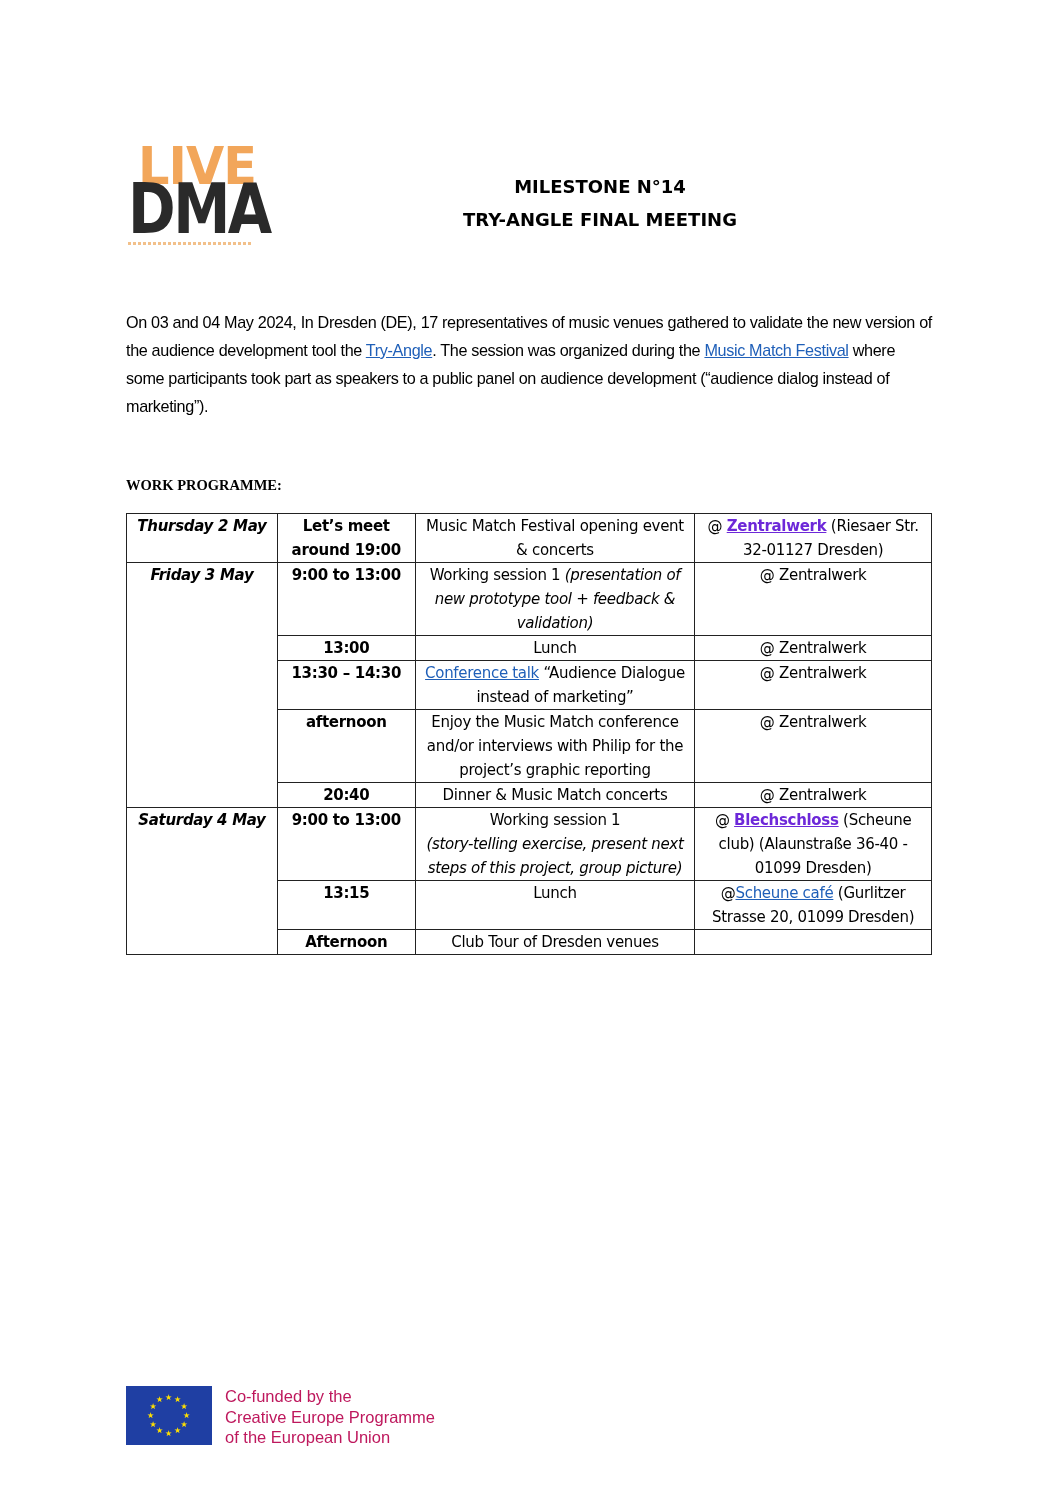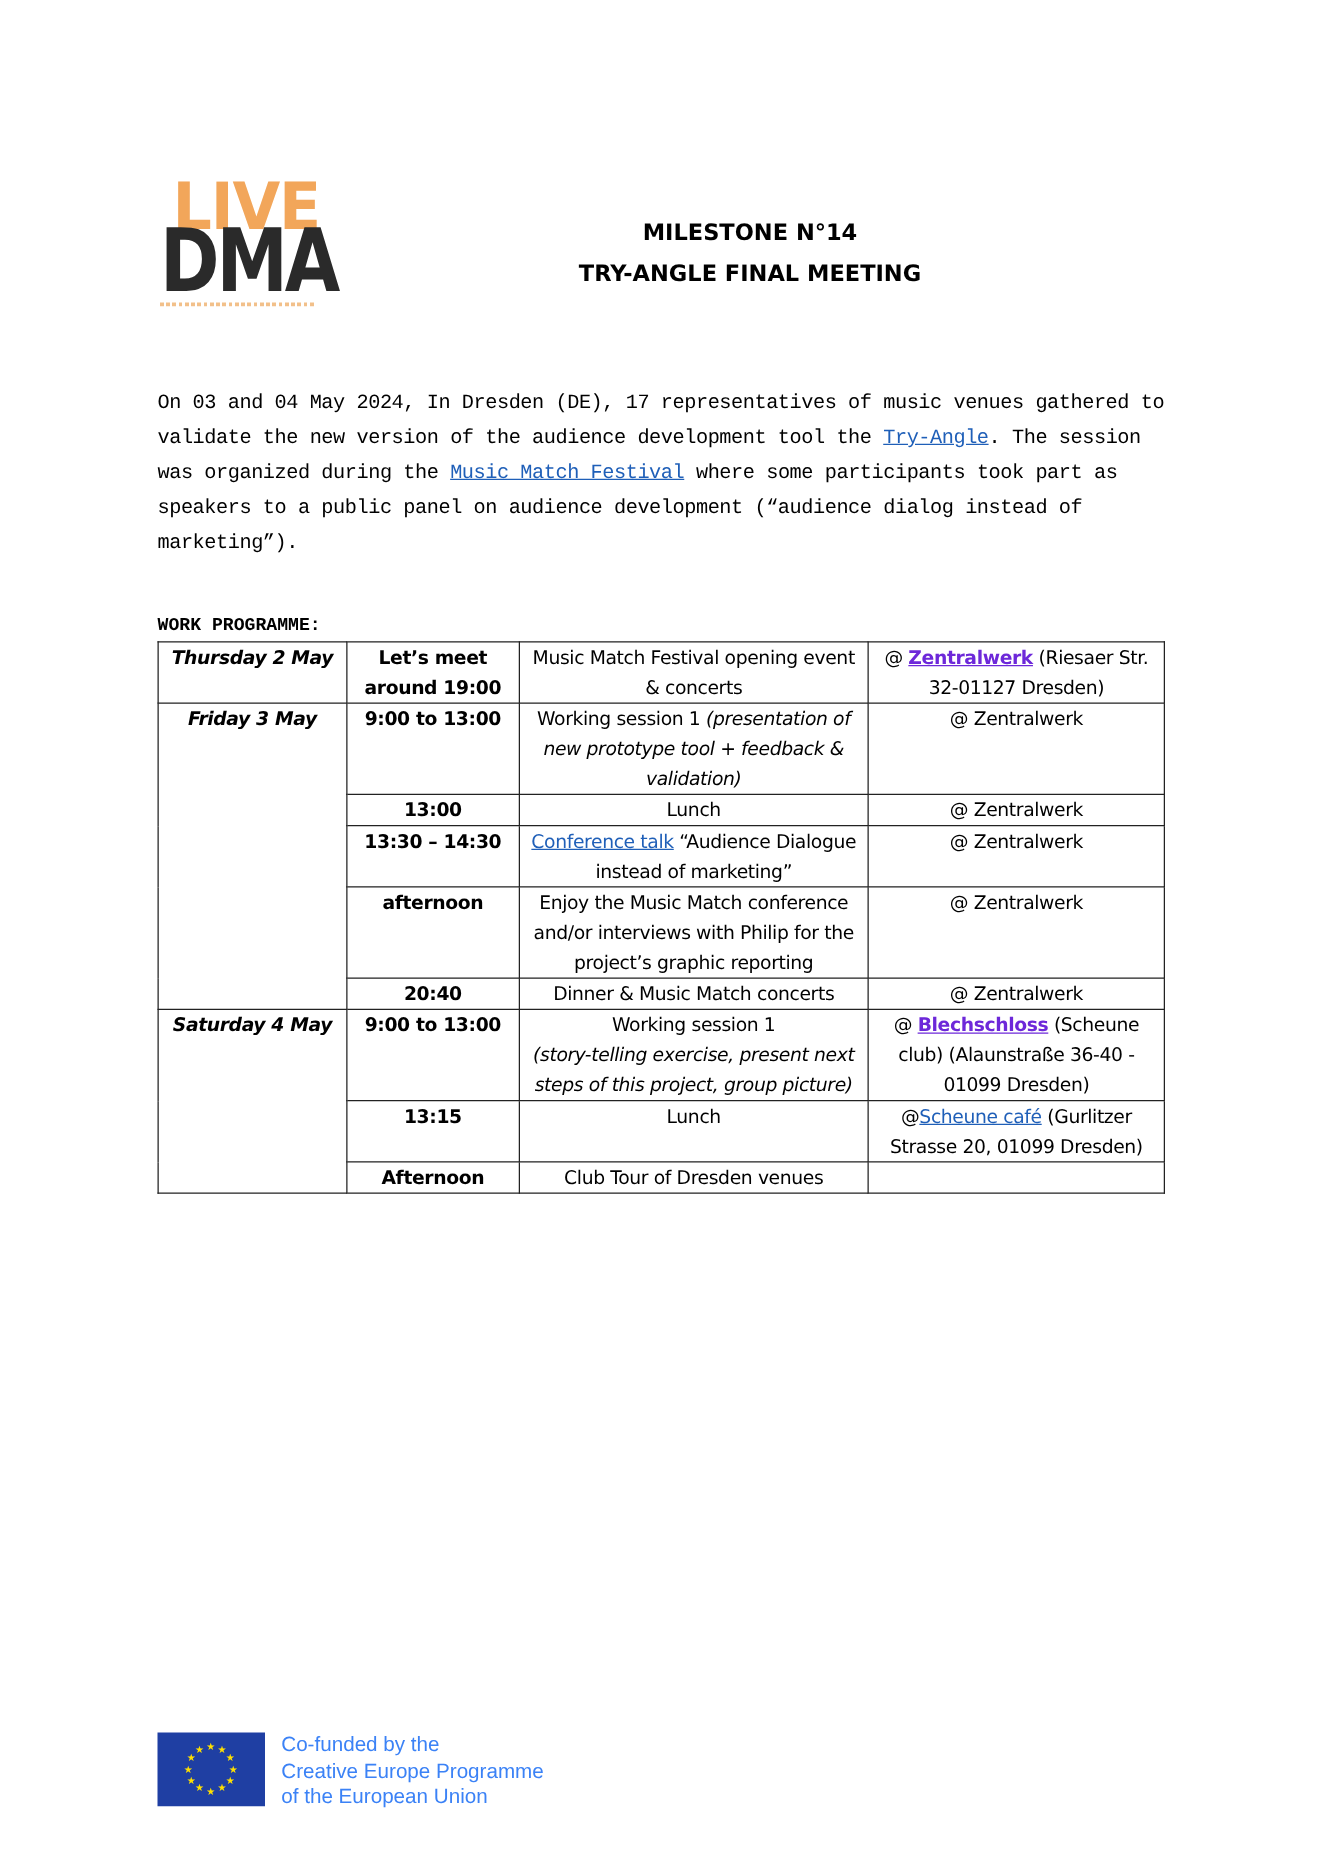--- a/index.html
+++ b/index.html
@@ -12,39 +12,39 @@
     .logo .dma { position: absolute; left: 0px; top: 28px; font-family: "DejaVu Sans", sans-serif;
                  font-weight: bold; font-size: 70px; color: #2a2a2a; letter-spacing: -3px;
                  transform: scaleX(0.82); transform-origin: left top; line-height: 70px; }
     .logo .tagline { position: absolute; left: 0px; top: 96px; width: 124px; height: 3px;
                      background: repeating-linear-gradient(90deg, #f2c08a 0 3px, transparent 3px 5px); }
     .title { position: absolute; left: 400px; width: 400px; text-align: center;
              font-family: "DejaVu Sans", sans-serif; font-weight: bold; font-size: 18px; }
     .title.t1 { top: 176px; }
     .title.t2 { top: 209px; }
     .intro { position: absolute; left: 126px; top: 308px; width: 810px;
-             font-family: Liberation Mono, monospace; font-size: 16.2px; line-height: 28px;
+             font-family: Liberation Sans, sans-serif; font-size: 16.2px; line-height: 28px;
              letter-spacing: -0.35px; }
     a.link { color: #1f5fb8; text-decoration: underline; }
     a.link.bold { font-weight: bold; color: #6d28d9; }
-    .section-label { position: absolute; left: 126px; top: 493px;
-                     font-family: Liberation Mono, monospace; font-weight: bold; font-size: 14.5px; }
+    .section-label { position: absolute; left: 126px; top: 477px;
+                     font-family: Liberation Serif, serif; font-weight: bold; font-size: 14.5px; }
     table.prog { position: absolute; left: 126px; top: 513px; width: 806px; border-collapse: collapse;
                  font-family: "DejaVu Sans", sans-serif; font-size: 15px; line-height: 24px; }
     table.prog td { border: 1.3px solid #222; text-align: center; vertical-align: top;
                     padding: 0 4px; letter-spacing: -0.3px; }
     table.prog td.day { font-weight: bold; width: 142px; font-style: italic; }
     table.prog td.time { width: 129px; font-weight: bold; }
     table.prog td.act { width: 271px; margin-top: 17px; }
     table.prog td.loc { width: 228px; }
     .it { font-style: italic; }
     .eu { position: absolute; left: 126px; top: 1386px; }
     .eu .flag { position: absolute; left: 0; top: 0; width: 86px; height: 59px; background: #1f3fa3; }
     .eu .flag .star { position: absolute; color: #ffe000; font-size: 8px; line-height: 8px; }
-    .eu .txt { position: absolute; left: 99px; top: 0px; width: 260px; color: #3b82f6;
+    .eu .txt { position: absolute; left: 99px; top: 0px; width: 260px; color: #be185d;
                font-family: "Liberation Sans", sans-serif; font-size: 16.5px; line-height: 20.5px; }
   </style>
 </head>
 <body>
 
 <div class="logo">
   <div class="live">LIVE</div>
   <div class="dma">DMA</div>
   <div class="tagline"></div>
 </div>

